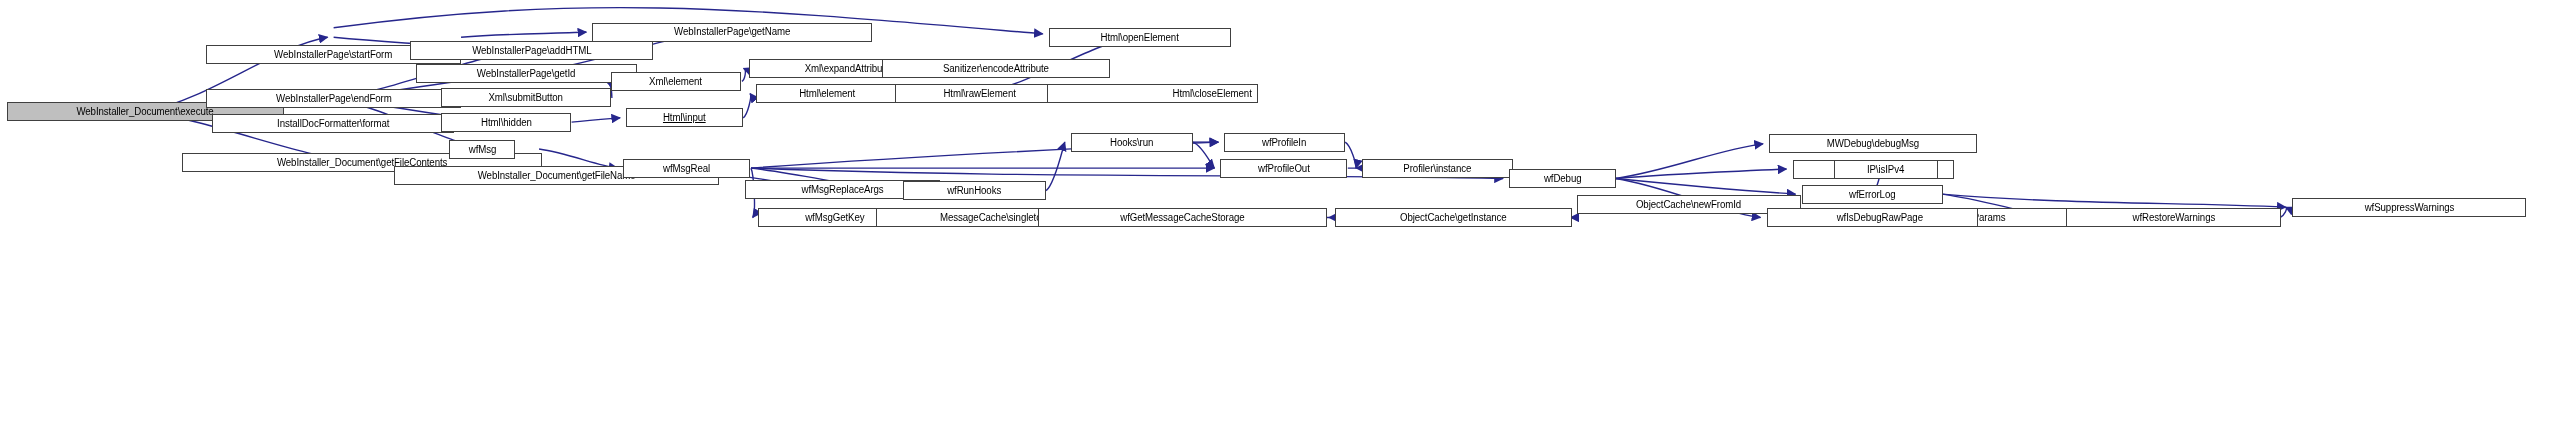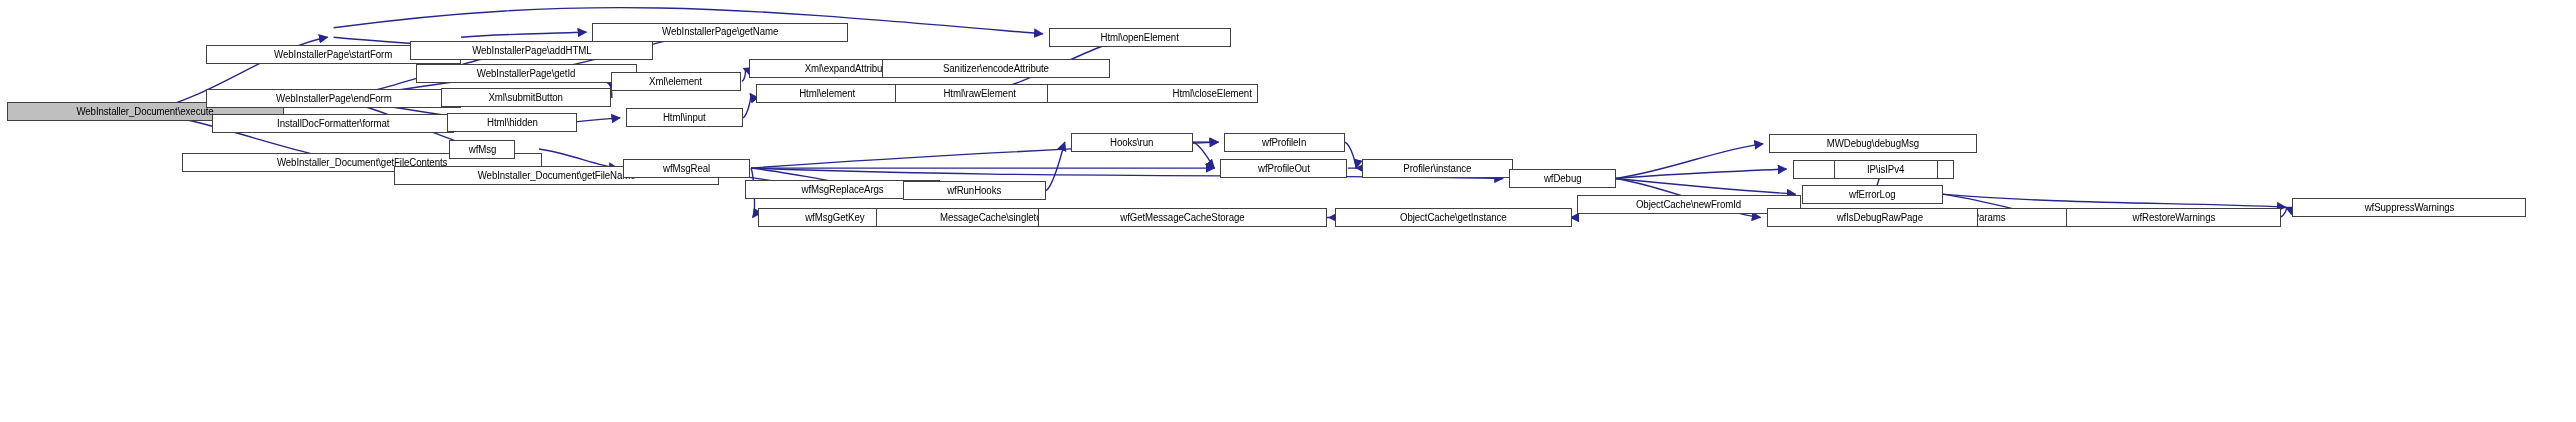--- a/index.html
+++ b/index.html
@@ -119,33 +119,33 @@
       </div>
       <div class="node" style="left: 410px; top: 41px; width: 243px; height: 19px;">
         <span class="lbl">WebInstallerPage\addHTML</span>
       </div>
       <div class="node" style="left: 416px; top: 64px; width: 221px; height: 19px;">
         <span class="lbl">WebInstallerPage\getId</span>
       </div>
       <div class="node" style="left: 441px; top: 88px; width: 170px; height: 19px;">
         <span class="lbl">Xml\submitButton</span>
       </div>
-      <div class="node" style="left: 441px; top: 113px; width: 130px; height: 19px; margin-left: 6px;">
+      <div class="node" style="left: 441px; top: 113px; width: 130px; height: 19px;">
         <span class="lbl">Html\hidden</span>
       </div>
       <div class="node" style="left: 449px; top: 140px; width: 66px; height: 19px;">
         <span class="lbl">wfMsg</span>
       </div>
-      <div class="node" style="left: 592px; top: 22.5px; width: 256px; height: 19px;">
+      <div class="node" style="left: 592px; top: 22.5px; width: 280px; height: 19px;">
         <span class="lbl">WebInstallerPage\getName</span>
       </div>
       <div class="node" style="left: 611px; top: 72px; width: 130px; height: 19px;">
         <span class="lbl">Xml\element</span>
       </div>
-      <div class="node" style="left: 626px; top: 108px; width: 117px; height: 19px;">
+      <div class="node" style="left: 626px; top: 108px; width: 117px; height: 19px; text-decoration: underline;">
         <span class="lbl">Html\input</span>
       </div>
       <div class="node" style="left: 749px; top: 59px; width: 202px; height: 19px;">
         <span class="lbl">Xml\expandAttributes</span>
       </div>
       <div class="node" style="left: 756px; top: 84px; width: 143px; height: 19px;">
         <span class="lbl">Html\element</span>
       </div>
       <div class="node" style="left: 882px; top: 59px; width: 228px; height: 19px;">
         <span class="lbl">Sanitizer\encodeAttribute</span>

